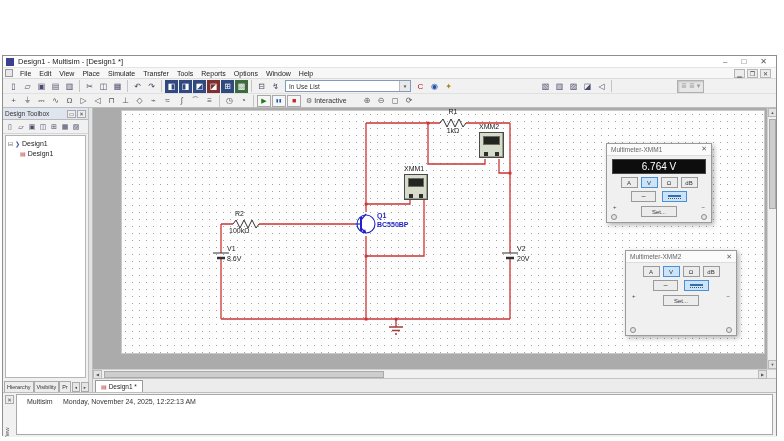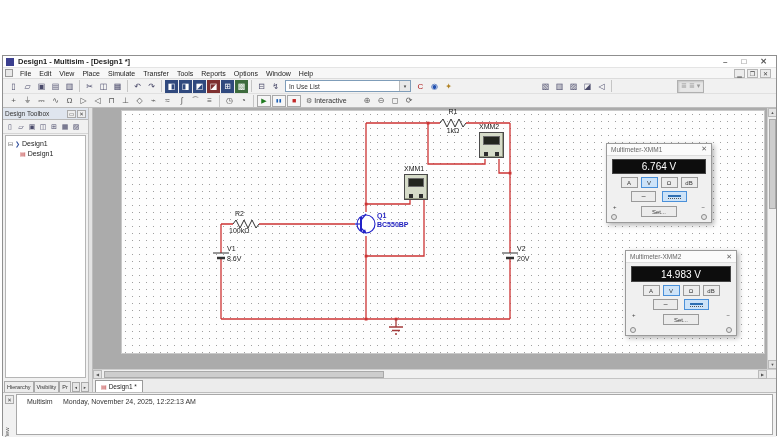--- a/index.html
+++ b/index.html
@@ -1,19 +1,19 @@
 <!DOCTYPE html>
 <html><head>
 <meta charset="utf-8">
 <style>
   * { margin:0; padding:0; box-sizing:border-box; }
   html,body { width:784px; height:441px; background:#fff; font-family:"Liberation Sans", sans-serif; overflow:hidden; }
   .app { position:absolute; left:2px; top:55px; width:775px; height:381px; background:#f1f1f1; border:1px solid #8f8f8f; }
   
-  .titlebar { position:absolute; left:0; top:0; width:100%; height:12px; background:#fff; display:flex; align-items:center; padding:0 3px; border-bottom:1px solid #e4e4e4;font-weight:bold; }
+  .titlebar { position:absolute; left:0; top:0; width:100%; height:12px; background:#fff; display:flex; align-items:center; padding:0 3px; border-bottom:1px solid #e4e4e4; }
   .app-ico { width:8px; height:8px; background:#3b3f8f; margin-right:4px; flex:none; }
   .title-text { font-size:7.5px; color:#222; white-space:nowrap; }
   .win-ctl { margin-left:auto; display:flex; gap:14px; padding-right:6px; }
   .win-ctl span { font-size:8px; color:#555; line-height:10px; }
   
   .menubar { position:absolute; left:0; top:12px; width:100%; height:11px; background:#f7f7f7; border-bottom:1px solid #dcdcdc; display:flex; align-items:center; padding:0 2px; }
   .mdi-ico { width:8px; height:8px; background:#e8e8e8; border:1px solid #999; margin-right:3px; flex:none; }
   .menu-item { font-size:7px; color:#222; padding:0 4px; }
   .mdi-ctl { margin-left:auto; display:flex; gap:2px; padding-right:3px; }
   .mdi-ctl span { font-size:6px; color:#444; border:1px solid #b5b5b5; background:#ececec; width:11px; height:9px; display:flex; align-items:center; justify-content:center; }
@@ -390,21 +390,20 @@
             <span class="mm-term" style="left:4px;"></span>
             <span class="mm-term" style="right:4px;"></span>
           </div>
         </div>
 
         <div class="mm-win" style="left:532px; top:142px; width:112px; height:86px; display:flex; flex-direction:column;">
           <div class="mm-title">
             <span>Multimeter-XMM2</span>
             <span class="mm-close">✕</span>
           </div>
-          <div class="mm-display">14.983 V</div>
           <div class="mm-modes">
               <span class="mm-btn">A</span>
               <span class="mm-btn active">V</span>
               <span class="mm-btn">Ω</span>
               <span class="mm-btn">dB</span>
             </div>
           <div class="mm-acdc">
             <span class="mm-btn wide">
                 <span class="ac-glyph">~</span>
               </span>

